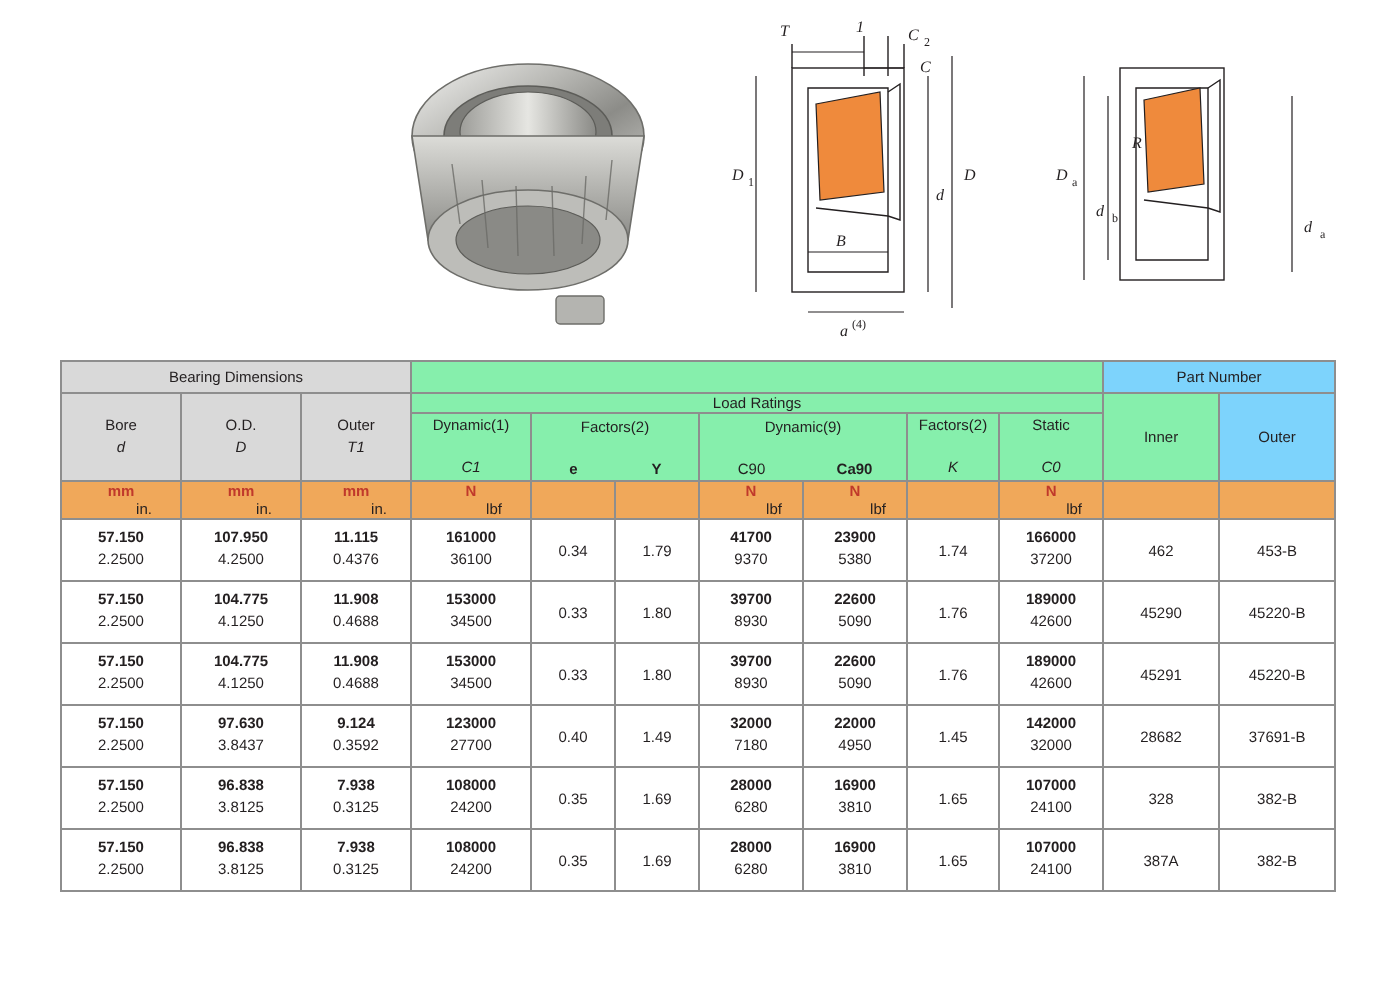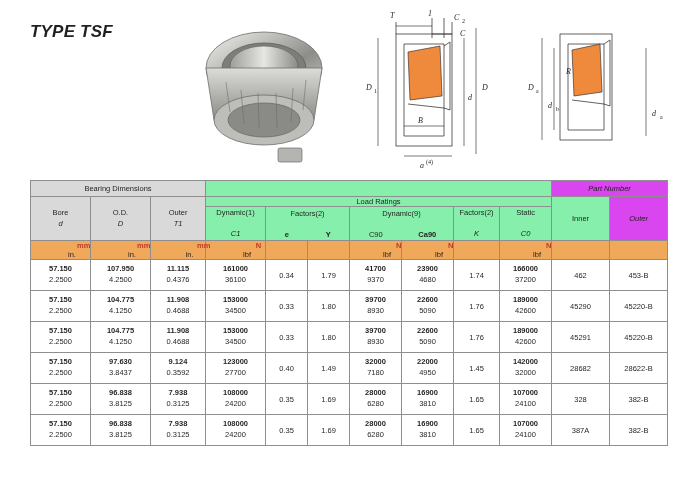--- a/index.html
+++ b/index.html
@@ -69,49 +69,48 @@
   table.spec td, table.spec th {
     border: 1px solid #8e8e8e;
     padding: 0;
     font-size: 7.5px;
     text-align: center;
     vertical-align: middle;
     color: #231f20;
     font-weight: normal;
   }
   .hdr-grey { background: #d9d9d9; font-weight: bold; font-size: 7.5px; margin-top: 28px; }
-  .hdr-orange { background: #d946ef; font-weight: bold; font-size: 7.5px; font-style: italic; }
+  .hdr-orange { background: #7dd3fc; font-weight: bold; font-size: 7.5px; }
   .hdr-white { background: #86efac; font-weight: bold; font-size: 7.5px; }
   .units-row td { background: #f0a85a; font-weight: bold; color: #c0392b; font-size: 7px; }
   .units-row td.blank { background: #f0a85a; }
 
   .colhead { height: 34px; }
 
   .two-line { line-height: 1.35; }
-  .red { color: #c0392b; font-weight: bold; padding-left: 46px; }
+  .red { color: #c0392b; font-weight: bold; }
   .blk { color: #231f20; margin-left: 23px; }
 
   td.data {
     height: 30px;
     line-height: 1.45;
   }
   td.data .l1 { display: block; font-weight: bold; text-align: center; }
   td.data .l2 { display: block; }
   td.single { font-weight: bold; }
 
   .grpbar { height: 16px; }
 </style>
 </head>
 <body>
 
 <div class="page">
 
   <div class="top">
 
-    <div class="type-title">TYPE TSF</div>
 
     <svg class="photo" viewBox="0 0 160 160">
       <defs>
         <linearGradient id="metal" x1="0" y1="0" x2="1" y2="1">
           <stop offset="0%" stop-color="#f2f2f0"></stop>
           <stop offset="35%" stop-color="#b9b9b5"></stop>
           <stop offset="60%" stop-color="#8c8c88"></stop>
           <stop offset="100%" stop-color="#d6d6d2"></stop>
         </linearGradient>
         <linearGradient id="metal2" x1="0" y1="0" x2="1" y2="0">
@@ -344,21 +343,21 @@
               <span class="l2">36100</span>
             </td>
         <td class="single">0.34</td>
         <td class="single">1.79</td>
         <td class="data">
               <span class="l1">41700</span>
               <span class="l2">9370</span>
             </td>
         <td class="data">
               <span class="l1">23900</span>
-              <span class="l2">4680</span>
+              <span class="l2">5380</span>
             </td>
         <td class="single">1.74</td>
         <td class="data">
               <span class="l1">166000</span>
               <span class="l2">37200</span>
             </td>
         <td class="single">462</td>
         <td class="single">453-B</td>
       </tr>
 
@@ -460,21 +459,21 @@
         <td class="data">
               <span class="l1">22000</span>
               <span class="l2">4950</span>
             </td>
         <td class="single">1.45</td>
         <td class="data">
               <span class="l1">142000</span>
               <span class="l2">32000</span>
             </td>
         <td class="single">28682</td>
-        <td class="single">28622-B</td>
+        <td class="single">37691-B</td>
       </tr>
 
       <tr>
         <td class="data">
               <span class="l1">57.150</span>
               <span class="l2">2.2500</span>
             </td>
         <td class="data">
               <span class="l1">96.838</span>
               <span class="l2">3.8125</span>

